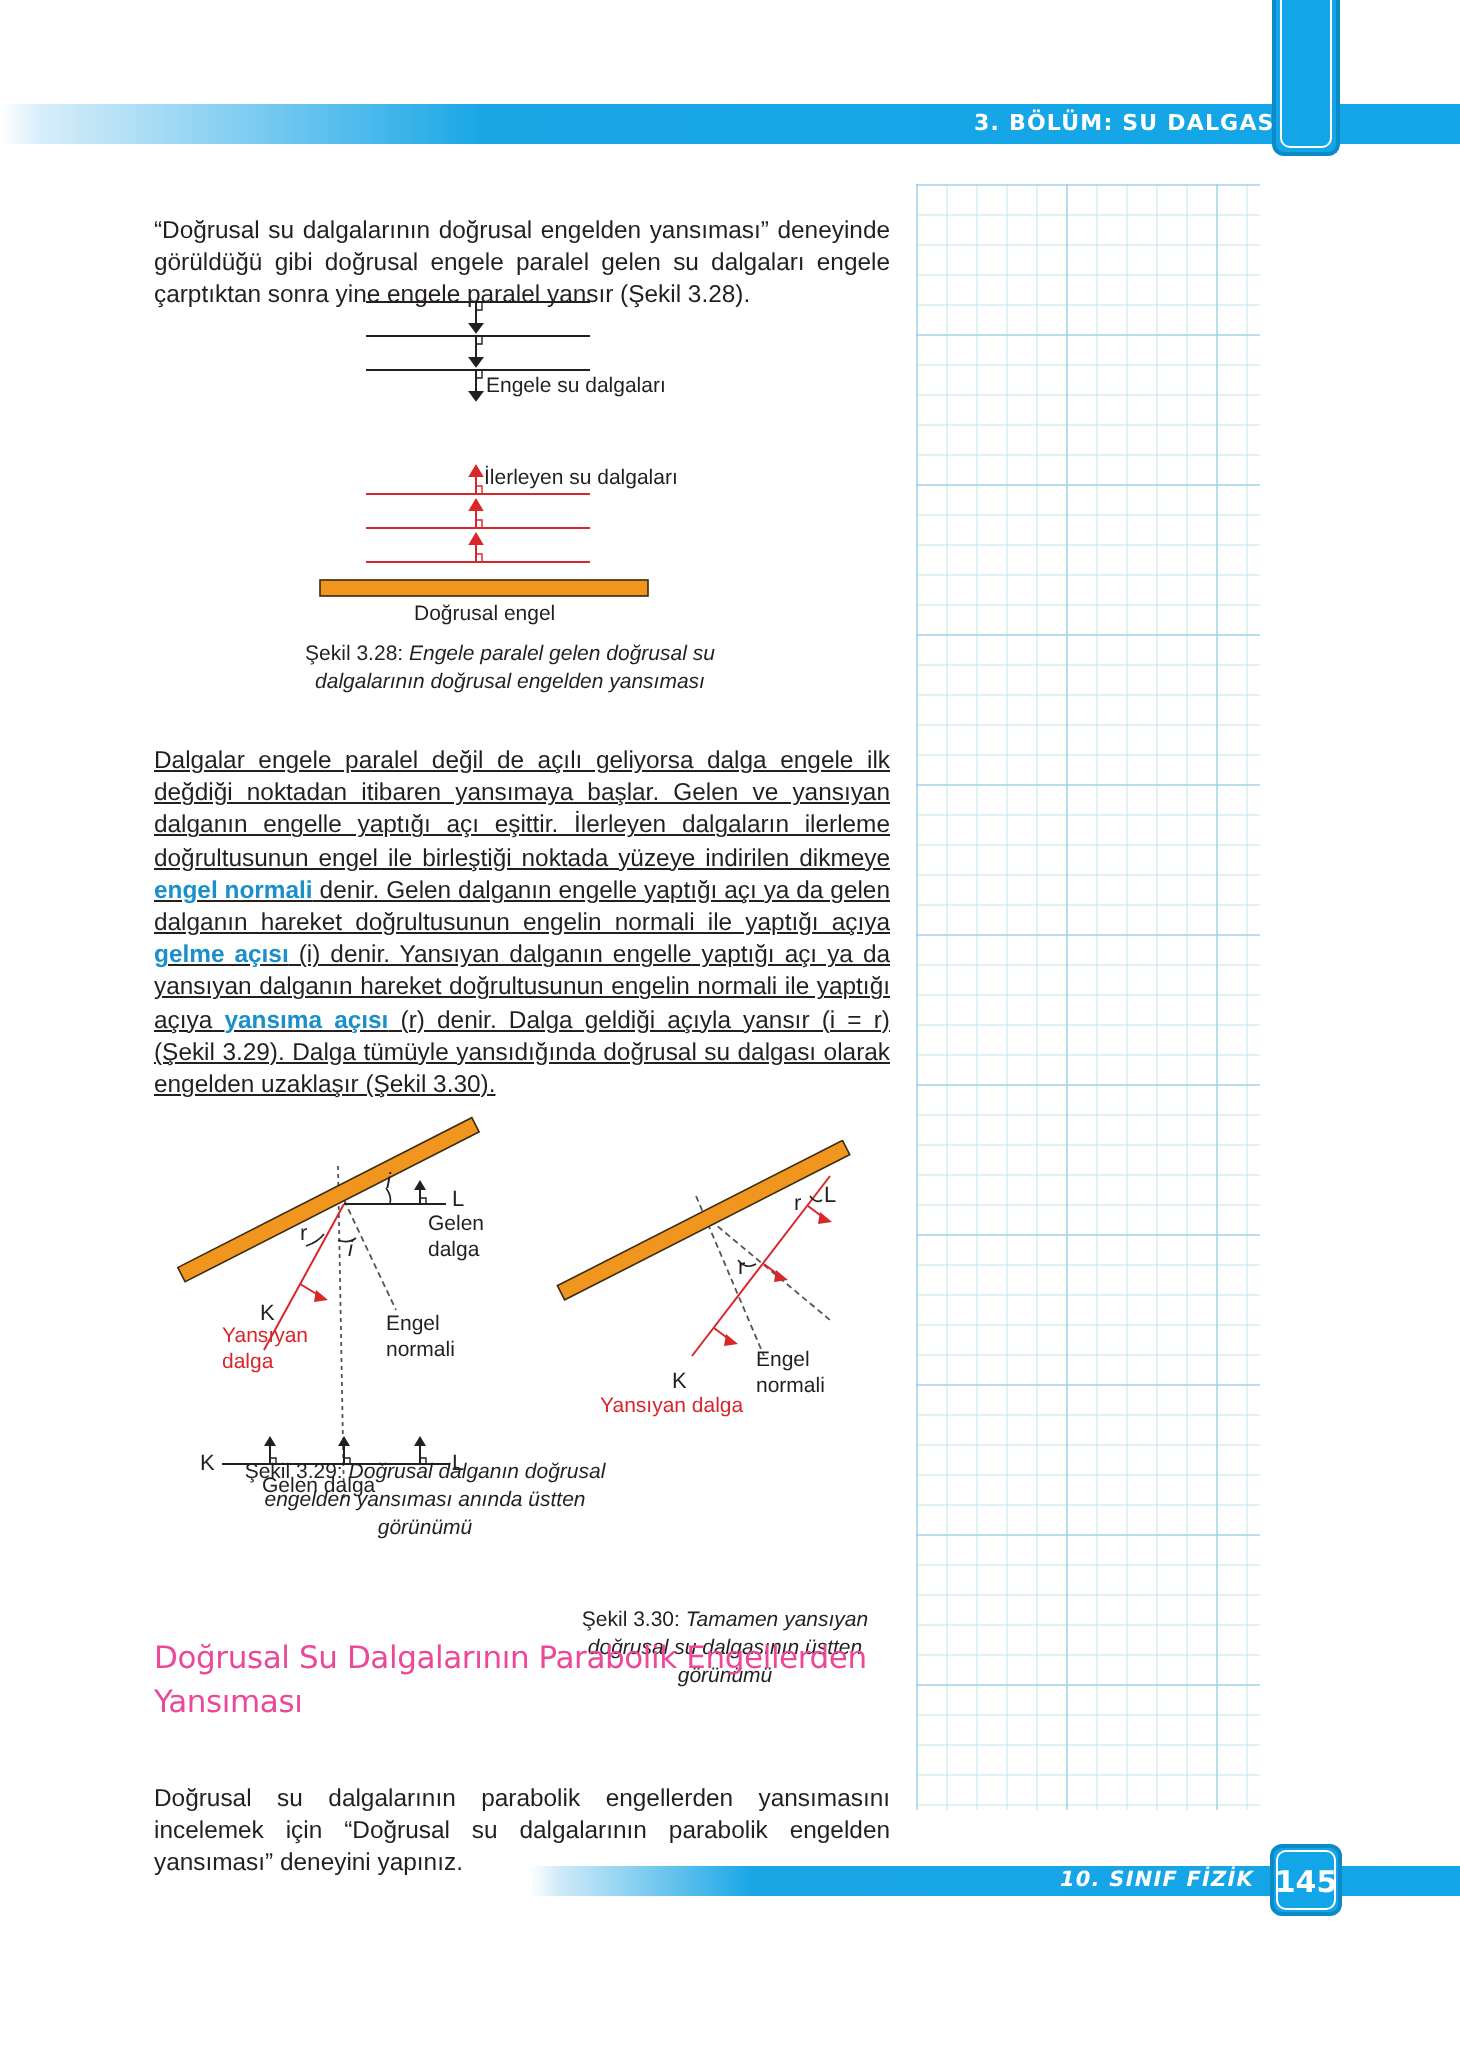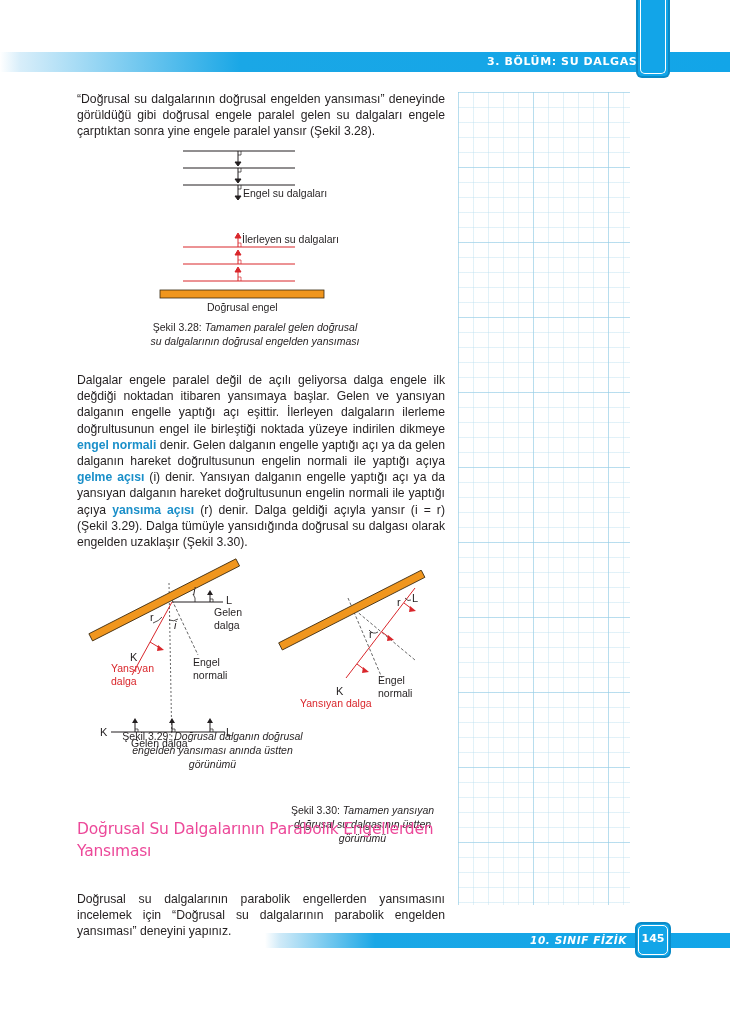--- a/index.html
+++ b/index.html
@@ -19,21 +19,21 @@
 
   
   .bottom-band { left: 265px; top: 933px; width: 465px; height: 15px;
                  background: linear-gradient(to right, #ffffff 0px, #cfeaf8 15px, #1aa7e6 110px, #12a5e8 100%); }
   .bottom-title { left: 530px; top: 933px; height: 15px; line-height: 15px; color: #fff; font-size: 10.5px;
                   font-weight: bold; letter-spacing: 0.6px; font-family: "DejaVu Sans", sans-serif; font-style: italic; }
   .page-box { left: 635px; top: 922px; width: 36px; height: 36px; background: #12a5e8; border: 2px solid #0b8ac6;
               border-radius: 6px; box-sizing: border-box; }
   .page-box-inner { left: 638px; top: 925px; width: 30px; height: 30px; border: 1.5px solid #fff; border-radius: 5px;
                     box-sizing: border-box; }
-  .page-num { left: 635px; top: 932px; width: 36px; text-align: center; color: #fff; font-weight: bold; font-size: 11px;
+  .page-num { left: 635px; top: 932px; width: 36px; text-align: center; color: #fff; font-weight: bold; font-size: 15px;
               font-family: "DejaVu Sans", sans-serif; }
 
   
   .grid { left: 458px; top: 92px; width: 172px; height: 813px;
           background-image:
             linear-gradient(to right, rgba(150,205,230,0.55) 1px, transparent 1px),
             linear-gradient(to bottom, rgba(150,205,230,0.55) 1px, transparent 1px),
             linear-gradient(to right, rgba(190,225,240,0.45) 1px, transparent 1px),
             linear-gradient(to bottom, rgba(190,225,240,0.45) 1px, transparent 1px);
           background-size: 75px 75px, 75px 75px, 15px 15px, 15px 15px; }
@@ -52,21 +52,21 @@
 </head>
 <body>
 
 <div class="abs top-band"></div>
 <div class="abs top-title">3. BÖLÜM: SU DALGASI</div>
 <div class="abs tab-top"></div>
 <div class="abs tab-top-inner"></div>
 
 <div class="abs grid"></div>
 
-<div class="abs para" style="top:91px;">“Doğrusal su dalgalarının doğrusal engelden yansıması” deneyinde görüldüğü gibi doğrusal engele paralel gelen su dalgaları engele çarptıktan sonra yine engele paralel yansır (Şekil 3.28).</div>
+<div class="abs para" style="top:107px;">“Doğrusal su dalgalarının doğrusal engelden yansıması” deneyinde görüldüğü gibi doğrusal engele paralel gelen su dalgaları engele çarptıktan sonra yine engele paralel yansır (Şekil 3.28).</div>
 
 <svg class="abs" style="left:150px; top:140px;" width="210" height="165">
   <g stroke="#231f20" stroke-width="1">
     <line x1="33" y1="11" x2="145" y2="11"></line>
     <line x1="33" y1="28" x2="145" y2="28"></line>
     <line x1="33" y1="45" x2="145" y2="45"></line>
     <line x1="88" y1="11" x2="88" y2="24"></line>
     <line x1="88" y1="28" x2="88" y2="41"></line>
     <line x1="88" y1="45" x2="88" y2="58"></line>
     <path d="M85,22 L88,26 L91,22 Z" fill="#231f20"></path>
@@ -85,29 +85,29 @@
     <line x1="88" y1="141" x2="88" y2="130"></line>
     <path d="M85,98 L88,93 L91,98 Z" fill="#d9262b"></path>
     <path d="M85,115 L88,110 L91,115 Z" fill="#d9262b"></path>
     <path d="M85,132 L88,127 L91,132 Z" fill="#d9262b"></path>
     <path d="M88,103 L91,103 L91,107" fill="none" stroke-width="0.7"></path>
     <path d="M88,120 L91,120 L91,124" fill="none" stroke-width="0.7"></path>
     <path d="M88,137 L91,137 L91,141" fill="none" stroke-width="0.7"></path>
   </g>
   <rect x="10" y="150" width="164" height="8" fill="#f0961e" stroke="#3a2a10" stroke-width="0.8"></rect>
 </svg>
-<div class="abs lbl" style="left:243px; top:187px;">Engel su dalgaları</div>
+<div class="abs lbl" style="left:243px; top:187px;">Engele su dalgaları</div>
 <div class="abs lbl" style="left:242px; top:233px;">İlerleyen su dalgaları</div>
 <div class="abs lbl" style="left:207px; top:301px;">Doğrusal engel</div>
 <div class="abs cap" style="left:150px; top:320px; width:210px;">
   <b>Şekil 3.28:</b>
-  <i>Tamamen paralel gelen doğrusal su dalgalarının doğrusal engelden yansıması</i>
+  <i>Engele paralel gelen doğrusal su dalgalarının doğrusal engelden yansıması</i>
 </div>
 
-<div class="abs para" style="top:372px;">
+<div class="abs para" style="top:372px;text-decoration:underline;">
   <span>Dalgalar engele paralel değil de açılı geliyorsa dalga engele ilk değdiği noktadan itibaren yansımaya başlar. Gelen ve yansıyan dalganın engelle yaptığı açı eşittir. İlerleyen dalgaların ilerleme doğrultusunun engel ile birleştiği noktada yüzeye indirilen dikmeye </span><span class="hl">engel normali</span><span> denir. Gelen dalganın engelle yaptığı açı ya da gelen dalganın hareket doğrultusunun engelin normali ile yaptığı açıya </span><span class="hl">gelme açısı</span><span> (i) denir. Yansıyan dalganın engelle yaptığı açı ya da yansıyan dalganın hareket doğrultusunun engelin normali ile yaptığı açıya </span><span class="hl">yansıma açısı</span><span> (r) denir. Dalga geldiği açıyla yansır (i = r) (Şekil 3.29). Dalga tümüyle yansıdığında doğrusal su dalgası olarak engelden uzaklaşır (Şekil 3.30).</span>
 </div>
 
 <svg class="abs" style="left:75px; top:555px;" width="200" height="200">
 
   <line x1="94" y1="28" x2="97" y2="195" stroke="#555" stroke-width="0.9" stroke-dasharray="2,2"></line>
   <line x1="97" y1="45" x2="123" y2="100" stroke="#555" stroke-width="0.9" stroke-dasharray="3,2"></line>
 
   <g transform="translate(87,46) rotate(-27)">
     <rect x="-80" y="-4" width="165" height="8" fill="#f0961e" stroke="#3a2a10" stroke-width="0.8"></rect>

